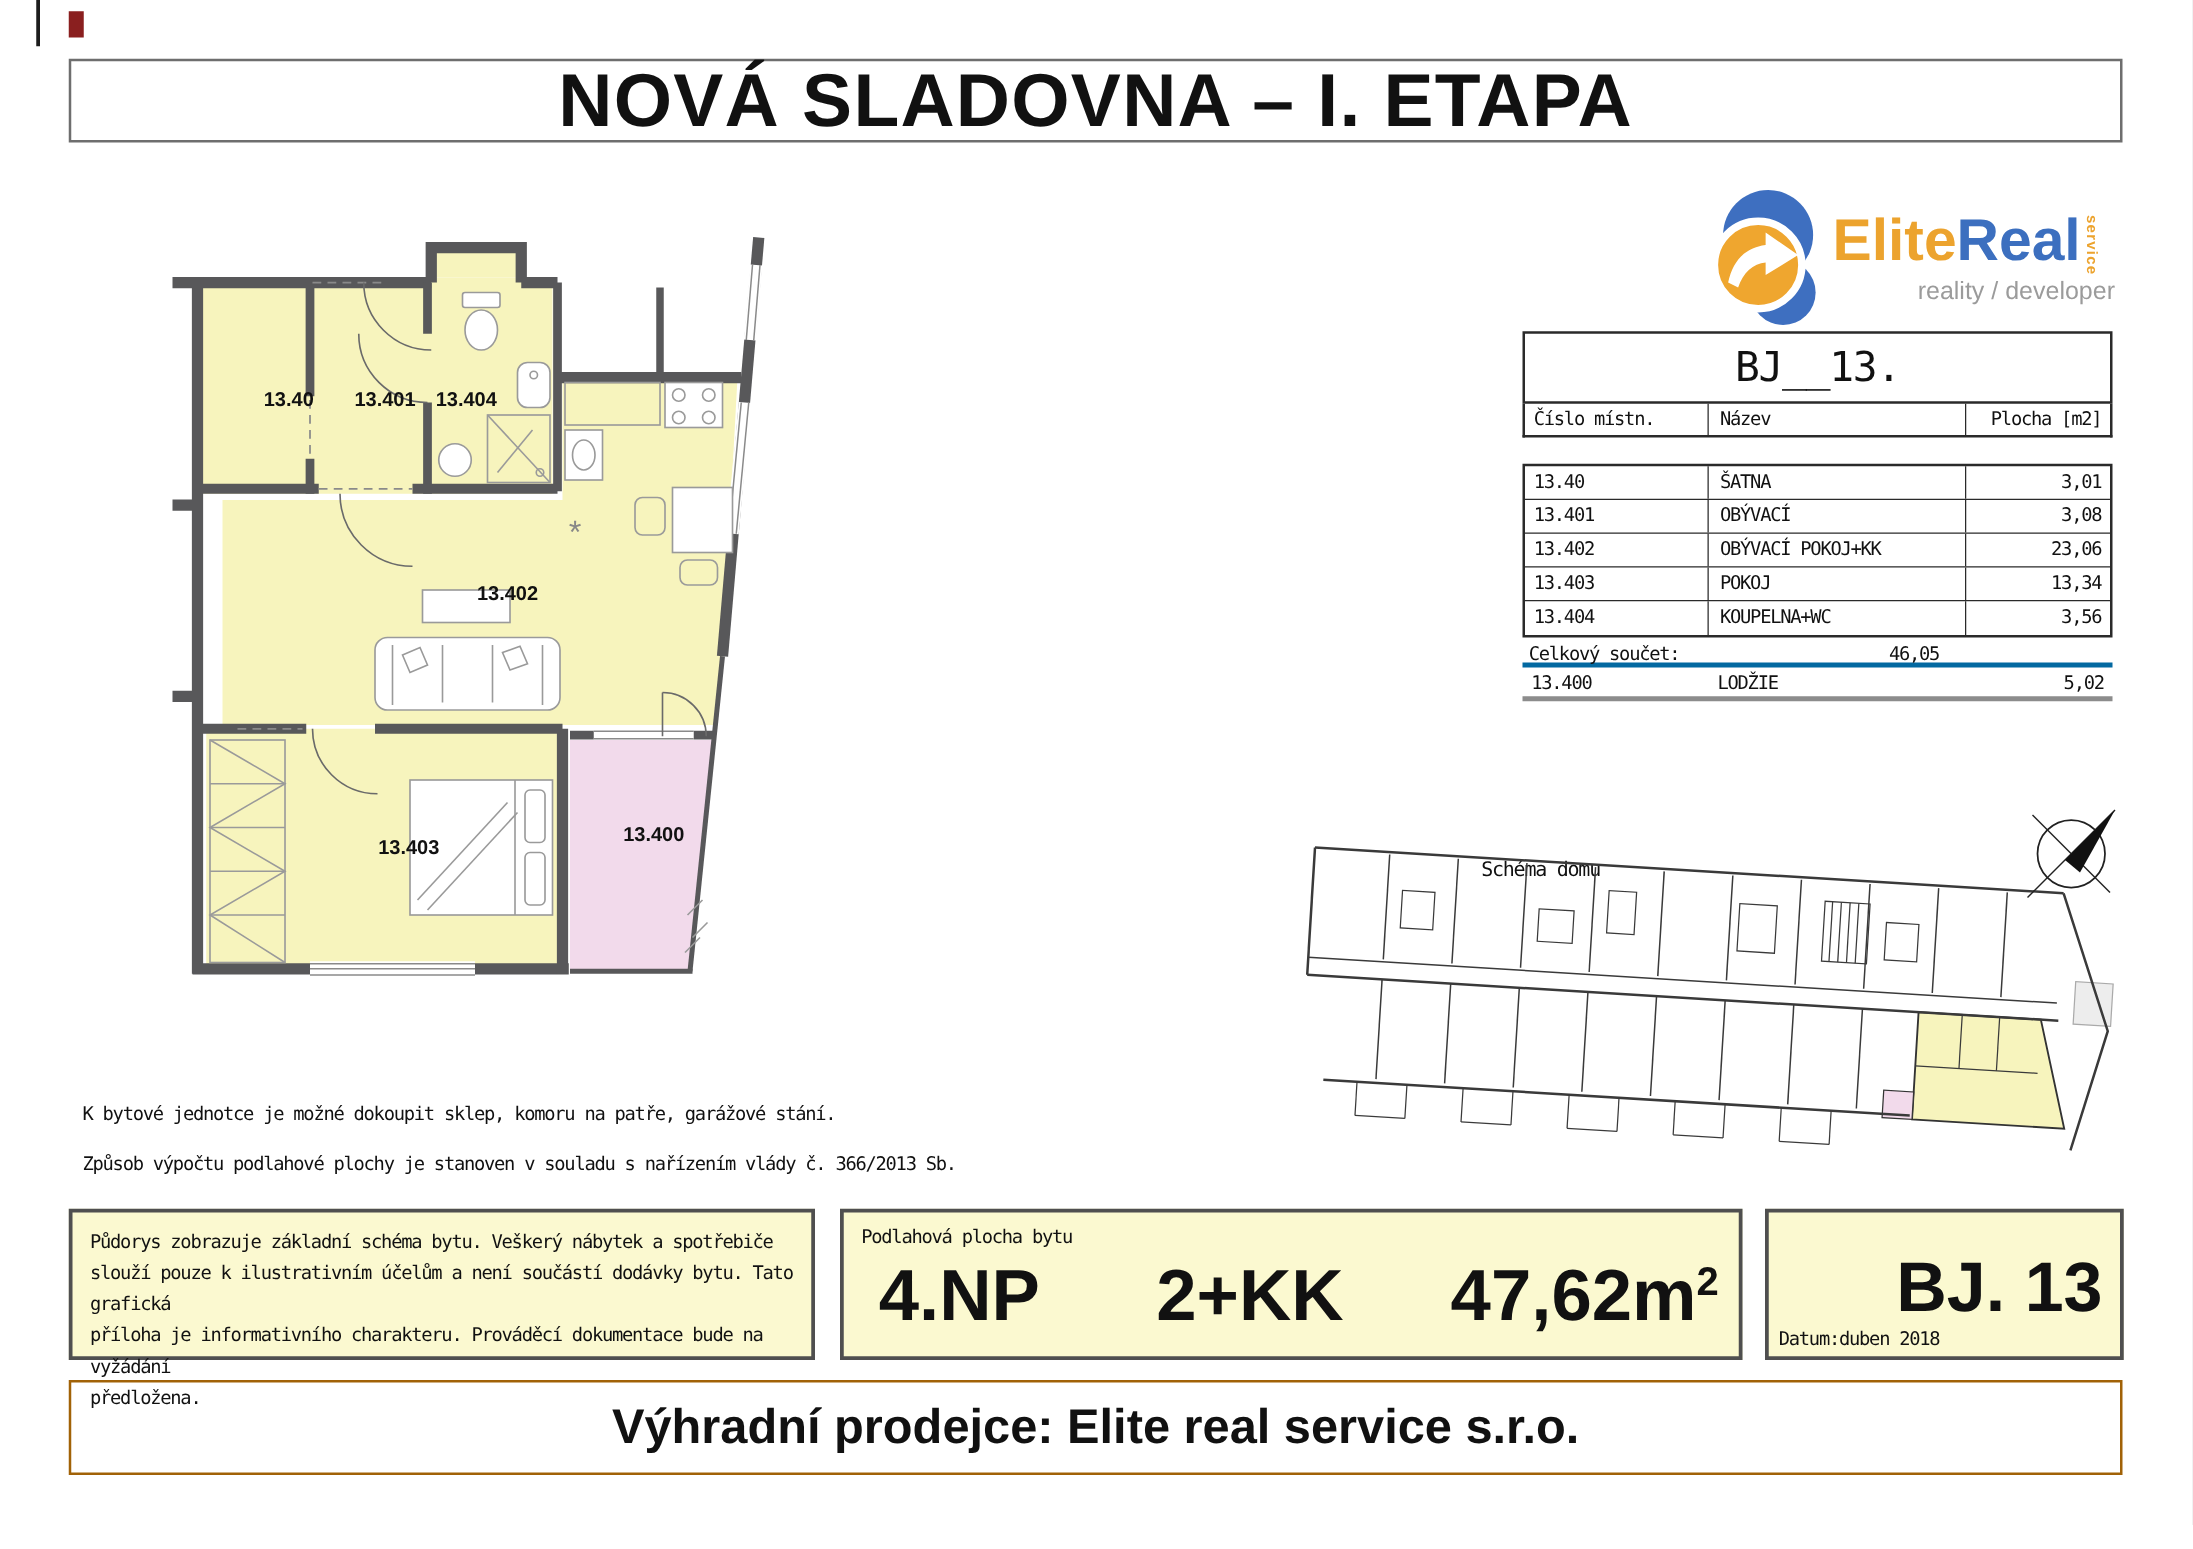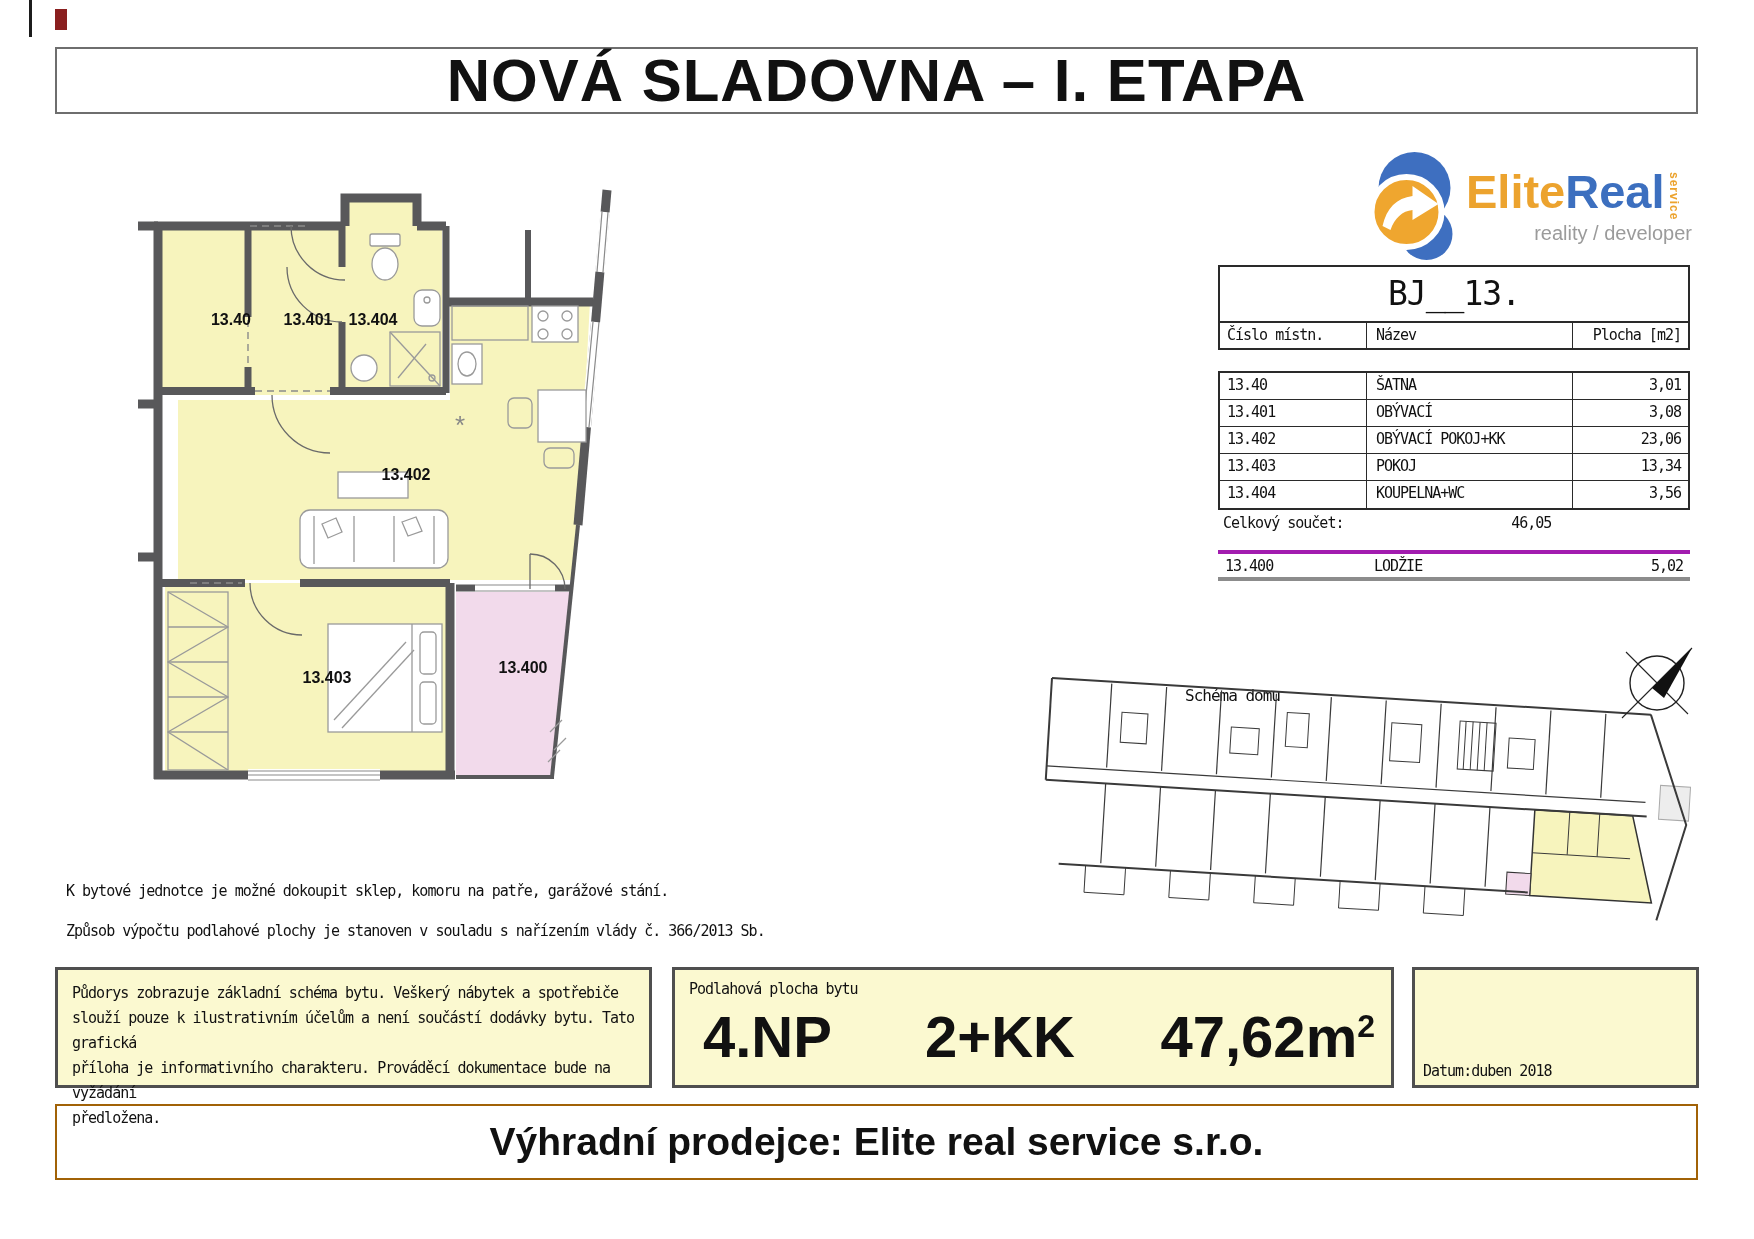--- a/index.html
+++ b/index.html
@@ -31,21 +31,21 @@
   .t-head{display:flex;height:27px;line-height:25px;border:2px solid #2a2a2a;border-top:none;}
   .t-gap{height:21px;}
   .t-body{border:2px solid #2a2a2a;}
   .t-row{display:flex;height:27px;line-height:25px;}
   .t-body .t-row{border-bottom:1.5px solid #2a2a2a;}
   .t-body .t-row:last-child{border-bottom:none;}
   .c1{width:147px;padding-left:7px;border-right:1.5px solid #2a2a2a;}
   .c2{width:206px;padding-left:9px;border-right:1.5px solid #2a2a2a;}
   .c3{flex:1;text-align:right;padding-right:7px;}
   .t-head .c1,.t-head .c2{border-right:1.5px solid #2a2a2a;}
-  .t-total{display:flex;height:44px;line-height:27px;border-bottom:4px solid #a21caf;gap:36px;}
+  .t-total{display:flex;height:24px;line-height:27px;border-bottom:4px solid #0369a1;gap:36px;}
   .t-total .tl{padding-left:5px;}
   .t-total .tv{flex:1;text-align:center;padding-right:7px;}
   .t-extra{display:flex;height:27px;line-height:25px;border-bottom:4px solid #8c8c8c;}
   .t-extra .e1{width:147px;padding-left:7px;}
   .t-extra .e2{width:206px;padding-left:9px;}
   .t-extra .e3{flex:1;text-align:right;padding-right:7px;}
 
   
   .plan{left:130px;top:172px;}
   .schema{left:1042px;top:638px;}
@@ -355,20 +355,21 @@
   </div>
 
   <div class="abs ybox box-sum">
     <div class="sum-label cad">Podlahová plocha bytu</div>
     <div class="big s-floor">4.NP</div>
     <div class="big s-layout">2+KK</div>
     <div class="big s-area"><span>47,62m</span><span class="sup">2</span></div>
   </div>
 
   <div class="abs ybox box-unit">
+    <div class="unit-id">BJ. 13</div>
     <div class="unit-date cad"><span>Datum:</span><span>duben 2018</span></div>
   </div>
 
   <div class="abs footer-box">
     <span>Výhradní prodejce: Elite real service s.r.o.</span>
   </div>
 
 </div>
 
 </body></html>

